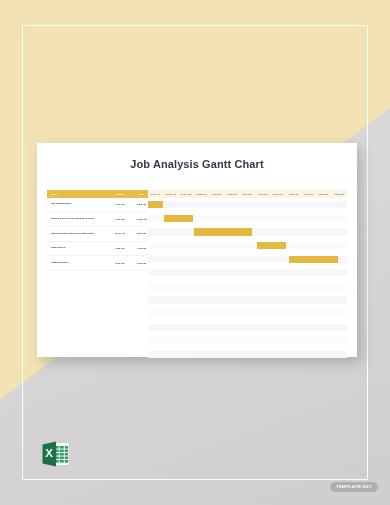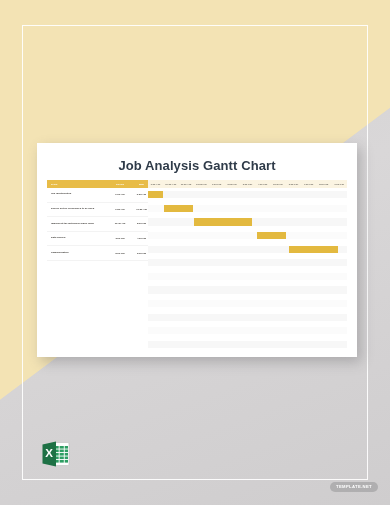--- a/index.html
+++ b/index.html
@@ -25,26 +25,26 @@
     box-sizing:border-box;
   }
   
   #card{
     position:absolute;left:37px;top:143px;width:320px;height:214px;
     background:#ffffff;
     box-shadow:4px 5px 12px rgba(90,90,95,.33);
   }
   #doc-title{
     text-align:center;
-    font-size:13px;
+    font-size:11px;
     font-weight:bold;
     color:#2f3b49;
     letter-spacing:.1px;
     padding-top:15px;
-    padding-bottom:7px;
+    padding-bottom:20px;
   }
   
   #sheet{
     position:relative;
     margin:0 10px;
     display:flex;
     font-size:2.45px;
   }
   .col-left{width:101px;flex:0 0 101px;}
   .col-right{flex:1 1 auto;position:relative;}

